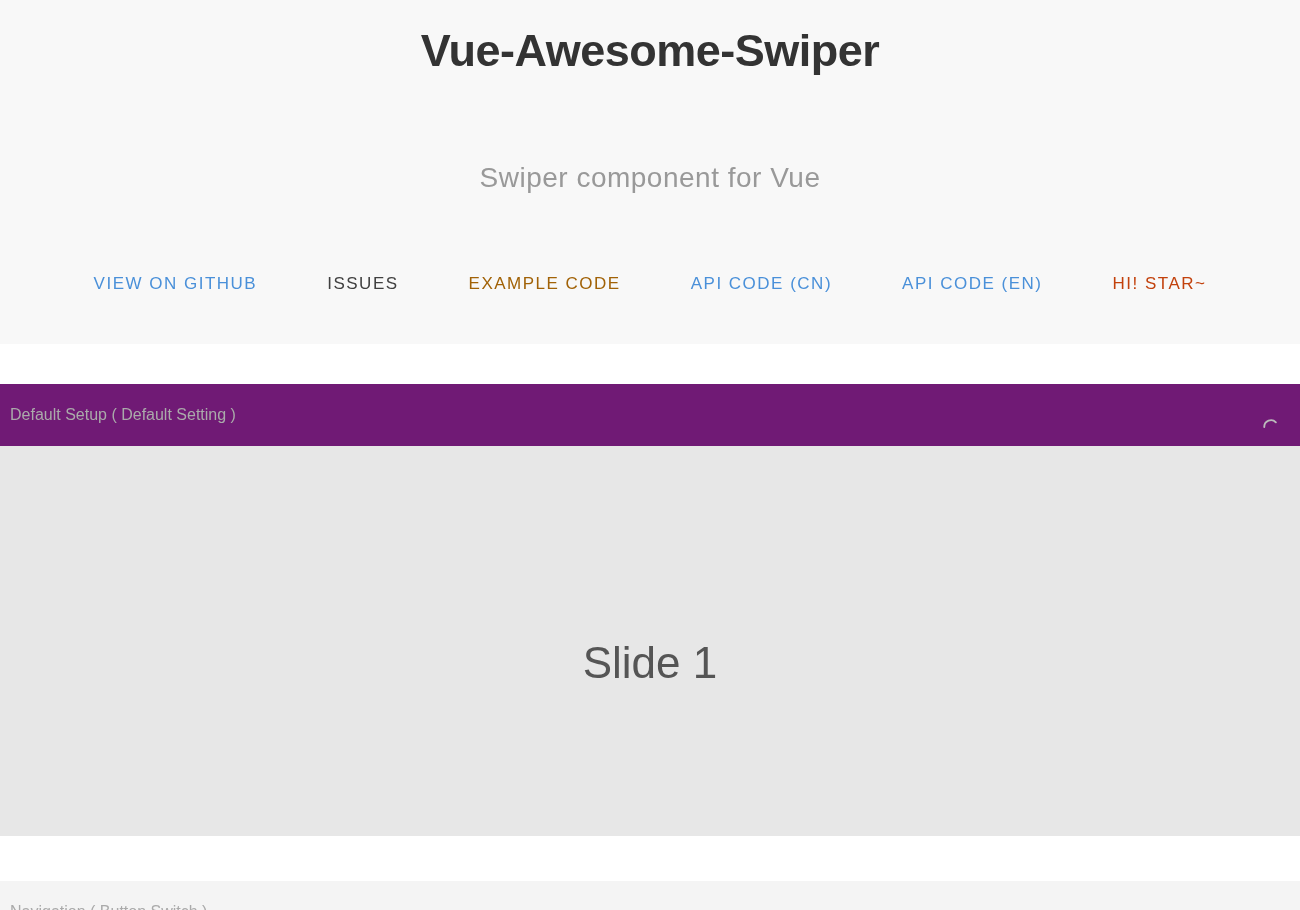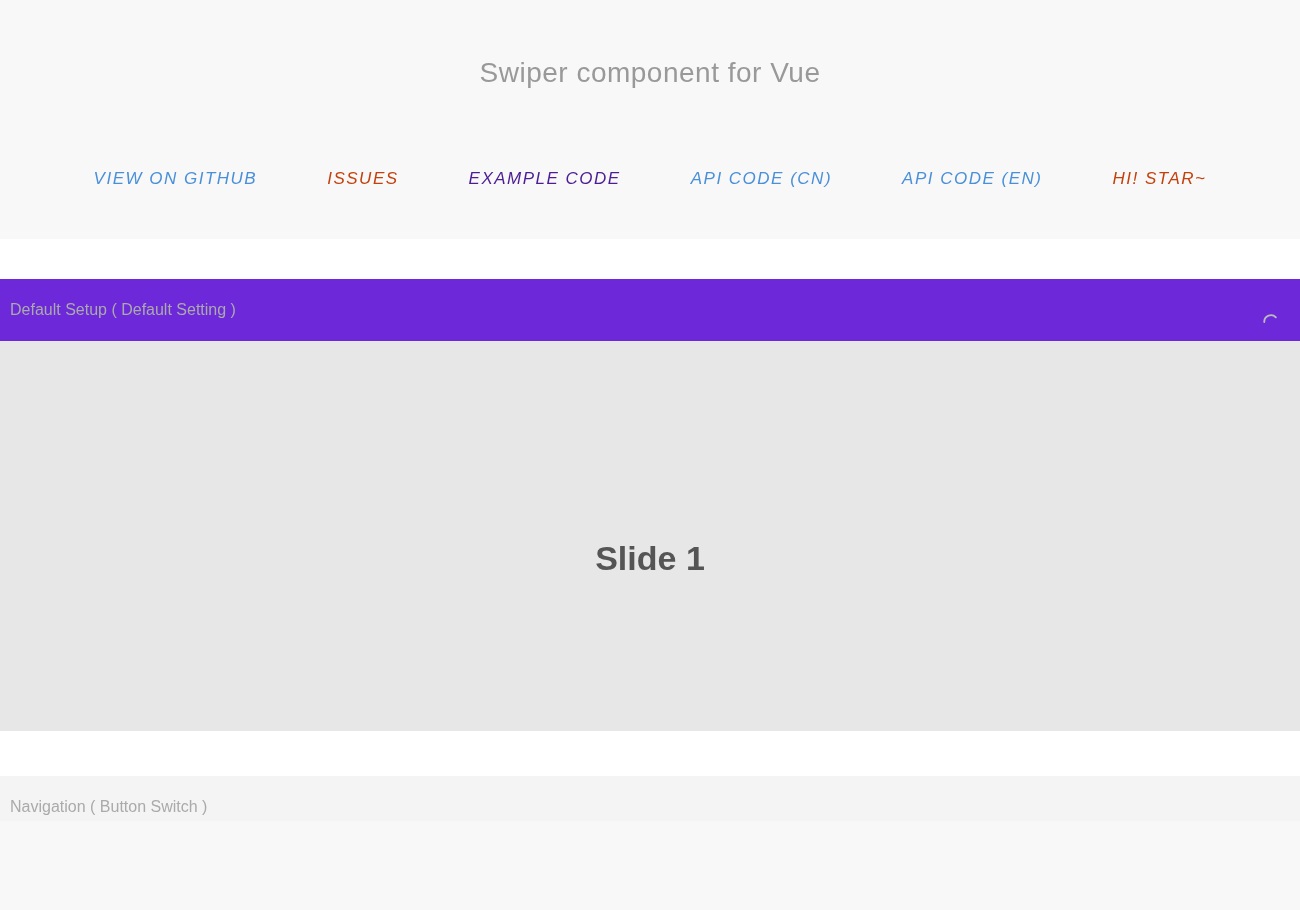--- a/index.html
+++ b/index.html
@@ -23,57 +23,56 @@
       font-weight: 600;
       color: #333;
       letter-spacing: -0.5px;
       padding: 10px 0;
     }
     .subtitle {
       text-align: center;
       font-size: 28px;
       color: #999;
       font-weight: 300;
-      margin-top: 42px;
+      margin-top: 75px;
       letter-spacing: 0.5px;
     }
     .nav {
       display: flex;
       justify-content: center;
       gap: 70px;
       margin-top: 80px;
       padding-bottom: 50px;
-      font-style: italic;
     }
     .nav a {
       font-size: 17px;
       font-weight: 400;
       letter-spacing: 1.5px;
       text-decoration: none;
       cursor: pointer;
     }
     .nav-link-blue {
       color: #4a90d9;
     }
     .nav-link-red {
-      color: #c2410c;
+      color: #404040;
     }
     .nav-link-dark {
-      color: #4c1d95;
+      color: #a16207;
     }
     .nav-link-gray {
       color: #c2410c;
     }
     .divider-white {
       background: #fff;
       height: 40px;
       width: 100%;
     }
     .section-label {
-      background: #6d28d9;
+      background: #701a75;
       color: #aaa;
       font-size: 16px;
       padding: 22px 0 22px 10px;
       font-weight: 300;
       position: relative;
     }
     .refresh-icon {
       position: absolute;
       right: 20px;
       bottom: 5px;
@@ -81,22 +80,22 @@
       font-size: 20px;
     }
     .slide-area {
       background: #e7e7e7;
       height: 390px;
       display: flex;
       align-items: center;
       justify-content: center;
     }
     .slide-text {
-      font-size: 34px;
-      font-weight: 700;
+      font-size: 44px;
+      font-weight: 400;
       color: #555;
       letter-spacing: 0px;
       margin-top: 44px;
     }
     .divider-white-2 {
       background: #fff;
       height: 45px;
       width: 100%;
     }
     .section-label-2 {
@@ -104,20 +103,21 @@
       color: #aaa;
       font-size: 16px;
       padding: 22px 0 5px 10px;
       font-weight: 300;
     }
   </style>
 </head>
 <body>
 
 <div class="header">
+  <h1 class="page-title">Vue-Awesome-Swiper</h1>
   <p class="subtitle">Swiper component for Vue</p>
   <nav class="nav">
     <a class="nav-link-blue">VIEW ON GITHUB</a>
     <a class="nav-link-red">ISSUES</a>
     <a class="nav-link-dark">EXAMPLE CODE</a>
     <a class="nav-link-blue">API CODE (CN)</a>
     <a class="nav-link-blue">API CODE (EN)</a>
     <a class="nav-link-gray">HI! STAR~</a>
   </nav>
 </div>

